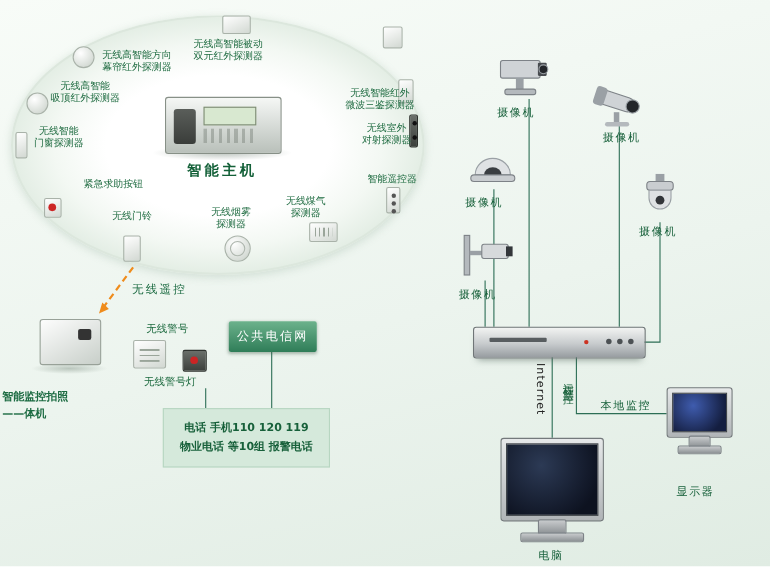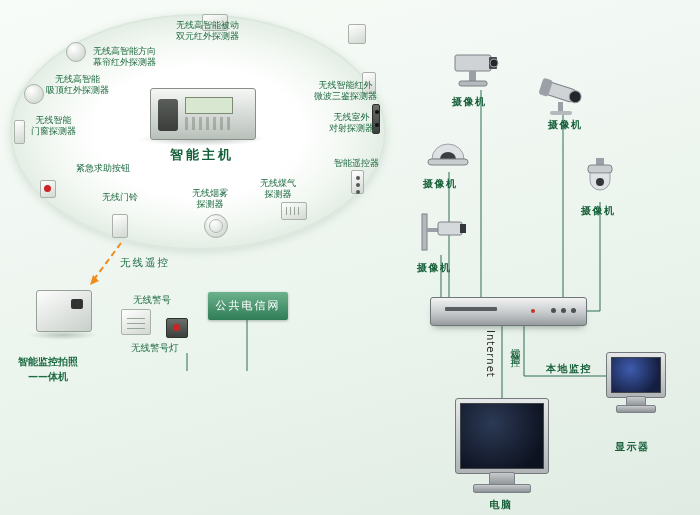--- a/index.html
+++ b/index.html
@@ -5,21 +5,21 @@
   html,body{margin:0;padding:0;background:#fff;}
   #stage{position:relative;width:700px;height:515px;overflow:hidden;
          background:linear-gradient(165deg,#f8fcf8 0%,#ecf4ee 55%,#e0ecE3 100%);
          font-family:"DejaVu Sans","Liberation Sans",sans-serif;}
   .ellipse{position:absolute;left:10px;top:14px;width:372px;height:232px;border-radius:50%;
            background:radial-gradient(closest-side,#ffffff 55%,#f3f8f3 80%,#e4eee5 100%);
            border:2px solid #dce7dd;box-shadow:0 2px 8px rgba(140,170,150,.3);z-index:0;}
   .wires{position:absolute;left:0;top:0;z-index:1;pointer-events:none;}
   .slabel{position:absolute;z-index:3;font-size:9px;line-height:11px;color:#1e6b40;
           text-align:center;white-space:nowrap;}
-  .cam-label{position:absolute;z-index:3;font-size:10px;color:#17603a;letter-spacing:1.5px;white-space:nowrap;font-weight:bold;}
+  .cam-label{position:absolute;z-index:3;font-size:10px;color:#17603a;letter-spacing:1.5px;white-space:nowrap;}
   .vtext{position:absolute;z-index:3;writing-mode:vertical-rl;white-space:nowrap;}
   
   .hub-shadow{position:absolute;left:138px;top:132px;width:128px;height:14px;z-index:1;
               background:radial-gradient(ellipse at center,rgba(90,110,95,.4),rgba(90,110,95,0) 70%);}
   .hub-body{position:absolute;left:150px;top:88px;width:104px;height:50px;z-index:2;
             background:linear-gradient(#f5f7f5,#b9c0ba);border:1px solid #879087;border-radius:3px;}
   .hub-screen{position:absolute;left:34px;top:8px;width:46px;height:15px;background:#d8e8d0;border:1px solid #7d8a74;}
   .hub-keys{position:absolute;left:34px;top:28px;width:46px;height:13px;opacity:.55;
             background:repeating-linear-gradient(90deg,#868e86 0 3px,transparent 3px 7px);}
   .hub-phone{position:absolute;left:7px;top:10px;width:20px;height:32px;border-radius:3px;
@@ -42,21 +42,21 @@
                background:#555;box-shadow:0 7px 0 #555,0 14px 0 #555;}
   .lens2::after{content:"";position:absolute;left:2px;top:5px;width:4px;height:4px;border-radius:50%;
                background:#111;box-shadow:0 13px 0 #111;}
   
   .remote-label{position:absolute;left:120px;top:256px;z-index:3;font-size:10.5px;color:#1c6b42;letter-spacing:2px;}
   .aio{position:absolute;left:36px;top:290px;width:54px;height:40px;z-index:2;border-radius:3px;
        background:linear-gradient(150deg,#fdfdfd,#c8cfc9);border:1px solid #98a198;}
   .aio::after{content:"";position:absolute;right:8px;top:8px;width:12px;height:10px;background:#333;border-radius:2px;}
   .aio-shadow{position:absolute;left:28px;top:330px;width:70px;height:10px;z-index:1;
               background:radial-gradient(ellipse at center,rgba(90,110,95,.35),rgba(90,110,95,0) 70%);}
-  .aio-label{position:absolute;left:2px;top:354px;width:92px;z-index:3;text-align:center;
+  .aio-label{position:absolute;left:2px;top:354px;width:92px;z-index:3;
              font-size:10px;line-height:15px;color:#1c6b42;font-weight:bold;}
   .telecom{position:absolute;left:208px;top:292px;width:80px;height:28px;z-index:2;border-radius:2px;
            background:linear-gradient(#6cb28c,#2f7d58);color:#fff;font-size:11px;letter-spacing:2px;
            text-align:center;line-height:28px;box-shadow:0 1px 3px rgba(60,90,70,.4);}
   .phonebox{position:absolute;left:148px;top:371px;width:150px;height:52px;z-index:2;
             background:#d5e9db;border:1px solid #b7d6c1;color:#17603a;font-size:10px;font-weight:bold;
             text-align:center;}
   .phonebox div{line-height:17px;}
   .phonebox div:first-child{margin-top:9px;}
   
@@ -117,21 +117,21 @@
   <div class="icn round ring" style="left:204px;top:214px;width:24px;height:24px;"></div>
   <div class="icn box" style="left:112px;top:214px;width:16px;height:24px;"></div>
   <div class="icn box reddot" style="left:40px;top:180px;width:16px;height:18px;"></div>
   <div class="icn box" style="left:14px;top:120px;width:11px;height:24px;"></div>
   <div class="icn round" style="left:24px;top:84px;width:20px;height:20px;"></div>
 
   <div class="slabel" style="left:93px;top:46px;text-align:right;">
     <div>无线高智能方向</div>
       <div>幕帘红外探测器</div>
   </div>
-  <div class="slabel" style="left:176px;top:20px;text-align:right;">
+  <div class="slabel" style="left:176px;top:36px;text-align:right;">
     <div>无线高智能被动</div>
       <div>双元红外探测器</div>
   </div>
   <div class="slabel" style="left:314px;top:80px;">
     <div>无线智能红外</div>
       <div>微波三鉴探测器</div>
   </div>
   <div class="slabel" style="left:329px;top:112px;">
     <div>无线室外</div>
       <div>对射探测器</div>
@@ -170,20 +170,24 @@
   <div class="aio"></div>
   <div class="aio-label">
     <div>智能监控拍照</div>
     <div>——体机</div>
   </div>
   <div class="slabel" style="left:133px;top:294px;font-size:9.5px;">无线警号</div>
   <div class="icn box grille" style="left:121px;top:309px;width:30px;height:26px;"></div>
   <div class="icn dark reddot" style="left:166px;top:318px;width:22px;height:20px;"></div>
   <div class="slabel" style="left:131px;top:342px;font-size:9.5px;">无线警号灯</div>
   <div class="telecom">公共电信网</div>
+  <div class="phonebox">
+    <div>电话 手机110 120 119</div>
+    <div>物业电话 等10组 报警电话</div>
+  </div>
 
   <svg class="camera" style="left:445px;top:45px;" width="58" height="48" viewBox="0 0 58 48">
     <rect x="10" y="10" width="36" height="16" rx="2" fill="#cfd3d6" stroke="#7d8287"></rect>
     <rect x="44" y="12" width="8" height="12" rx="1" fill="#474b4f"></rect>
     <circle cx="49" cy="18" r="4" fill="#23262a" stroke="#9aa0a5"></circle>
     <rect x="24" y="26" width="7" height="10" fill="#9aa0a5"></rect>
     <rect x="14" y="36" width="28" height="5" rx="2" fill="#b4b9bd" stroke="#7d8287"></rect>
   </svg>
   <div class="cam-label" style="left:452px;top:95px;">摄像机</div>
 

